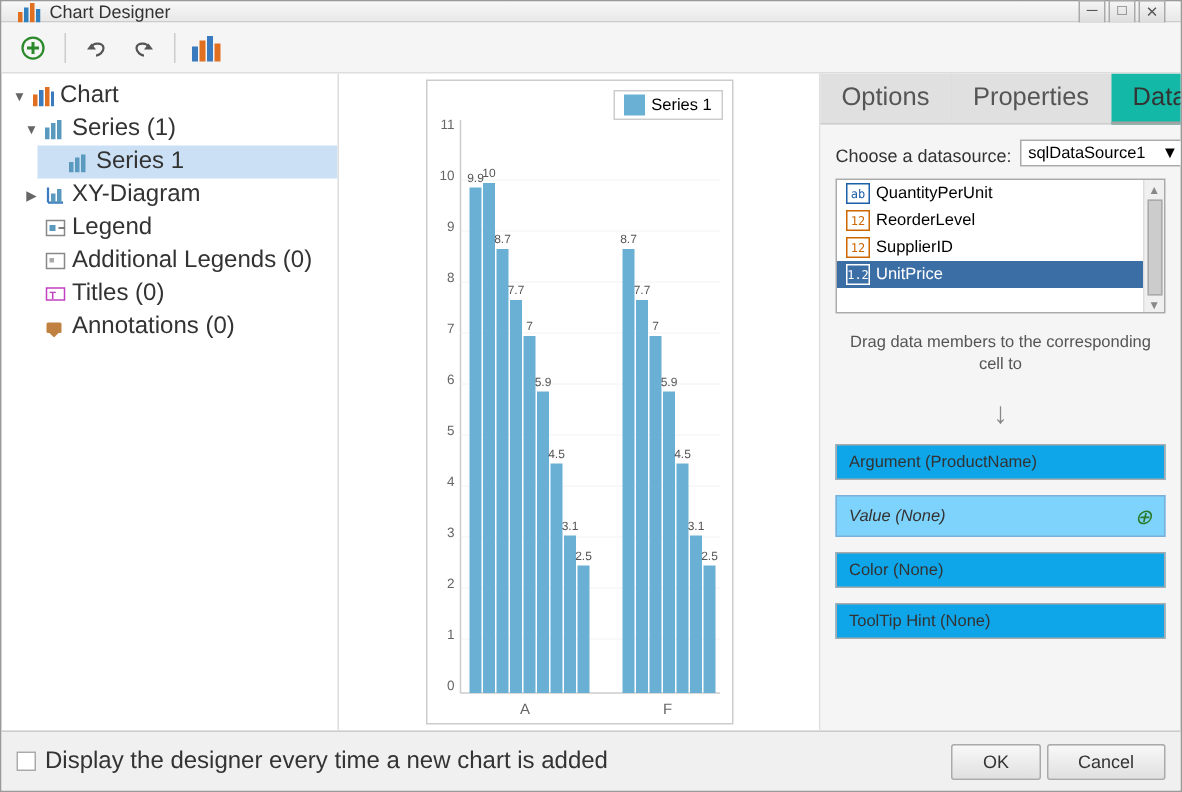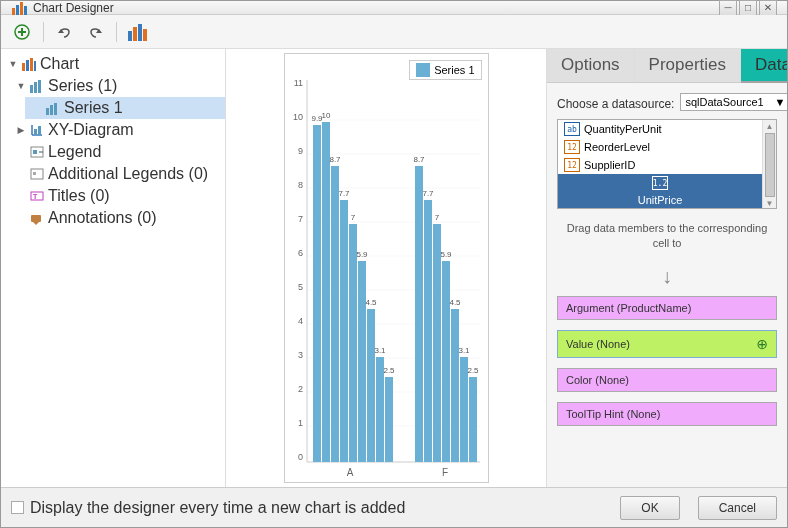--- a/index.html
+++ b/index.html
@@ -221,21 +221,20 @@
       align-items: center;
       padding: 2px 6px;
       gap: 4px;
       cursor: pointer;
       font-size: 11px;
     }
 
     .field-item.selected {
       background: #3b6ea5;
       color: white;
-      flex-direction: column;
     }
 
     .field-icon {
       font-size: 10px;
       font-weight: normal;
       width: 16px;
       height: 14px;
       border: 1px solid;
       display: flex;
       align-items: center;
@@ -266,35 +265,36 @@
 
     .drag-arrow {
       text-align: center;
       font-size: 20px;
       color: #888;
       line-height: 1;
       padding: 2px 0;
     }
 
     .cell-row {
-      background: #f0abfc;
+      background: #0ea5e9;
       border: 1px solid #aaa;
       padding: 5px 8px;
       font-size: 11px;
       color: #333;
       cursor: pointer;
       margin-bottom: 2px;
       display: flex;
       align-items: center;
       justify-content: space-between;
     }
 
     .cell-row.highlighted {
-      background: #bef264;
+      background: #7dd3fc;
       border-color: #7ab0d8;
+      font-style: italic;
     }
 
     .cell-add-btn {
       color: #2a7a2a;
       font-size: 14px;
       cursor: pointer;
     }
 
     
     .bottom-bar {
@@ -323,21 +323,21 @@
       justify-content: center;
     }
 
     .bottom-label {
       font-size: 16px;
       color: #333;
     }
 
     .bottom-buttons {
       display: flex;
-      gap: 18px;
+      gap: 4px;
       margin-left: 40px;
     }
 
     .dialog-btn {
       padding: 4px 20px;
       background: linear-gradient(to bottom, #f8f8f8, #e0e0e0);
       border: 1px solid #aaa;
       border-radius: 2px;
       cursor: pointer;
       font-size: 12px;

